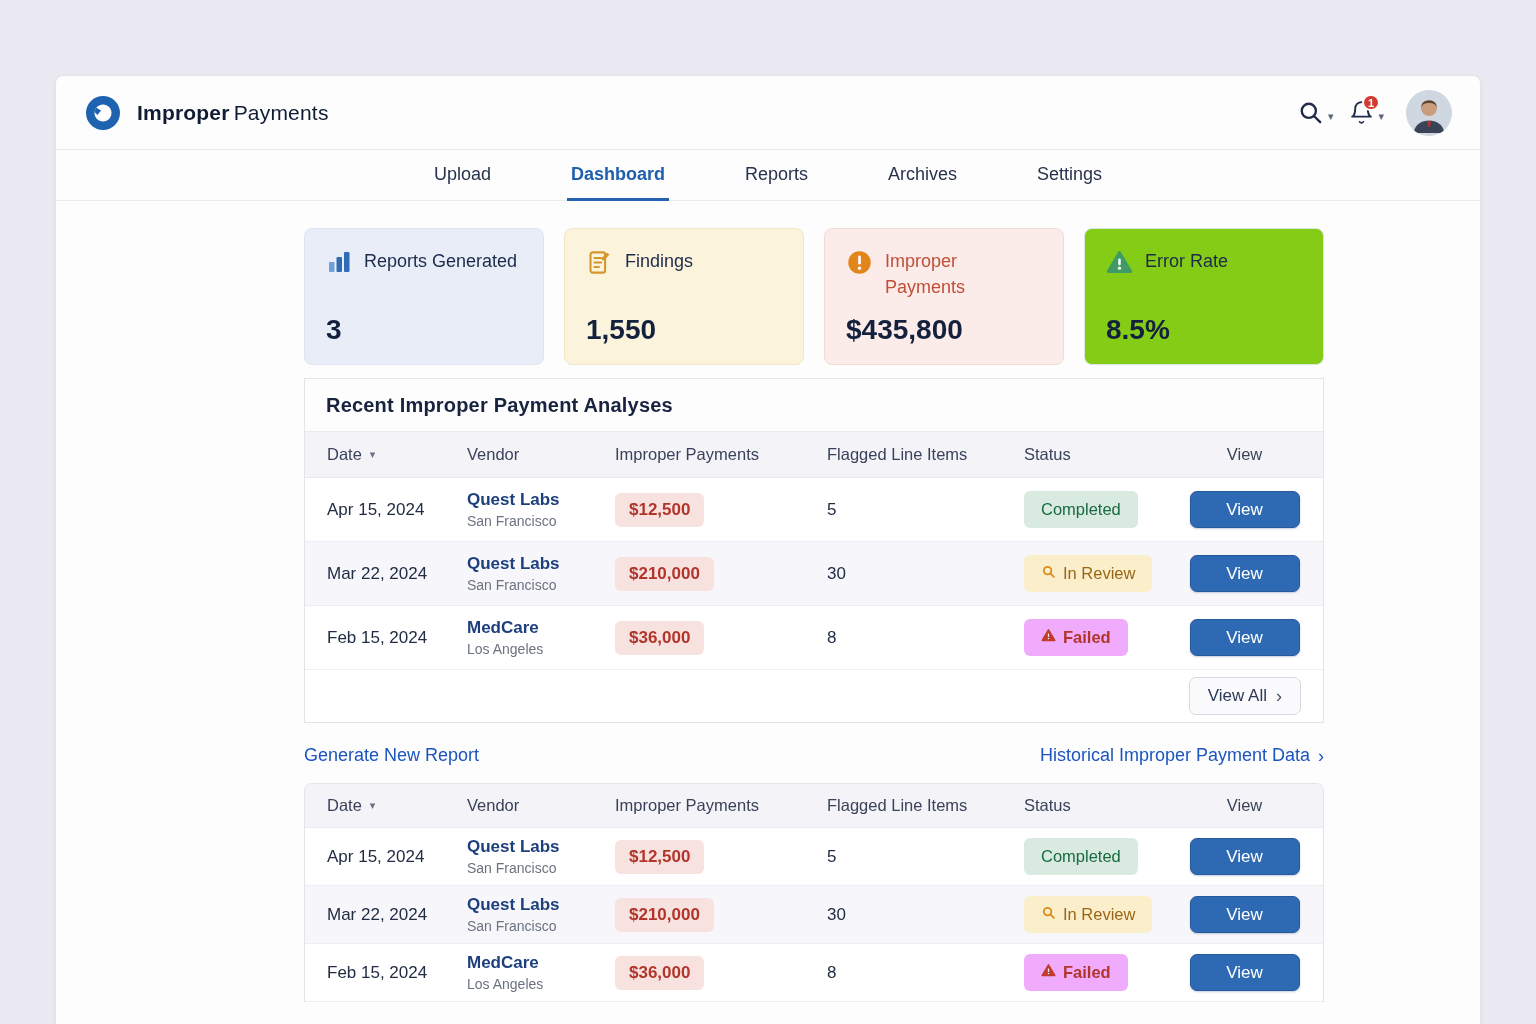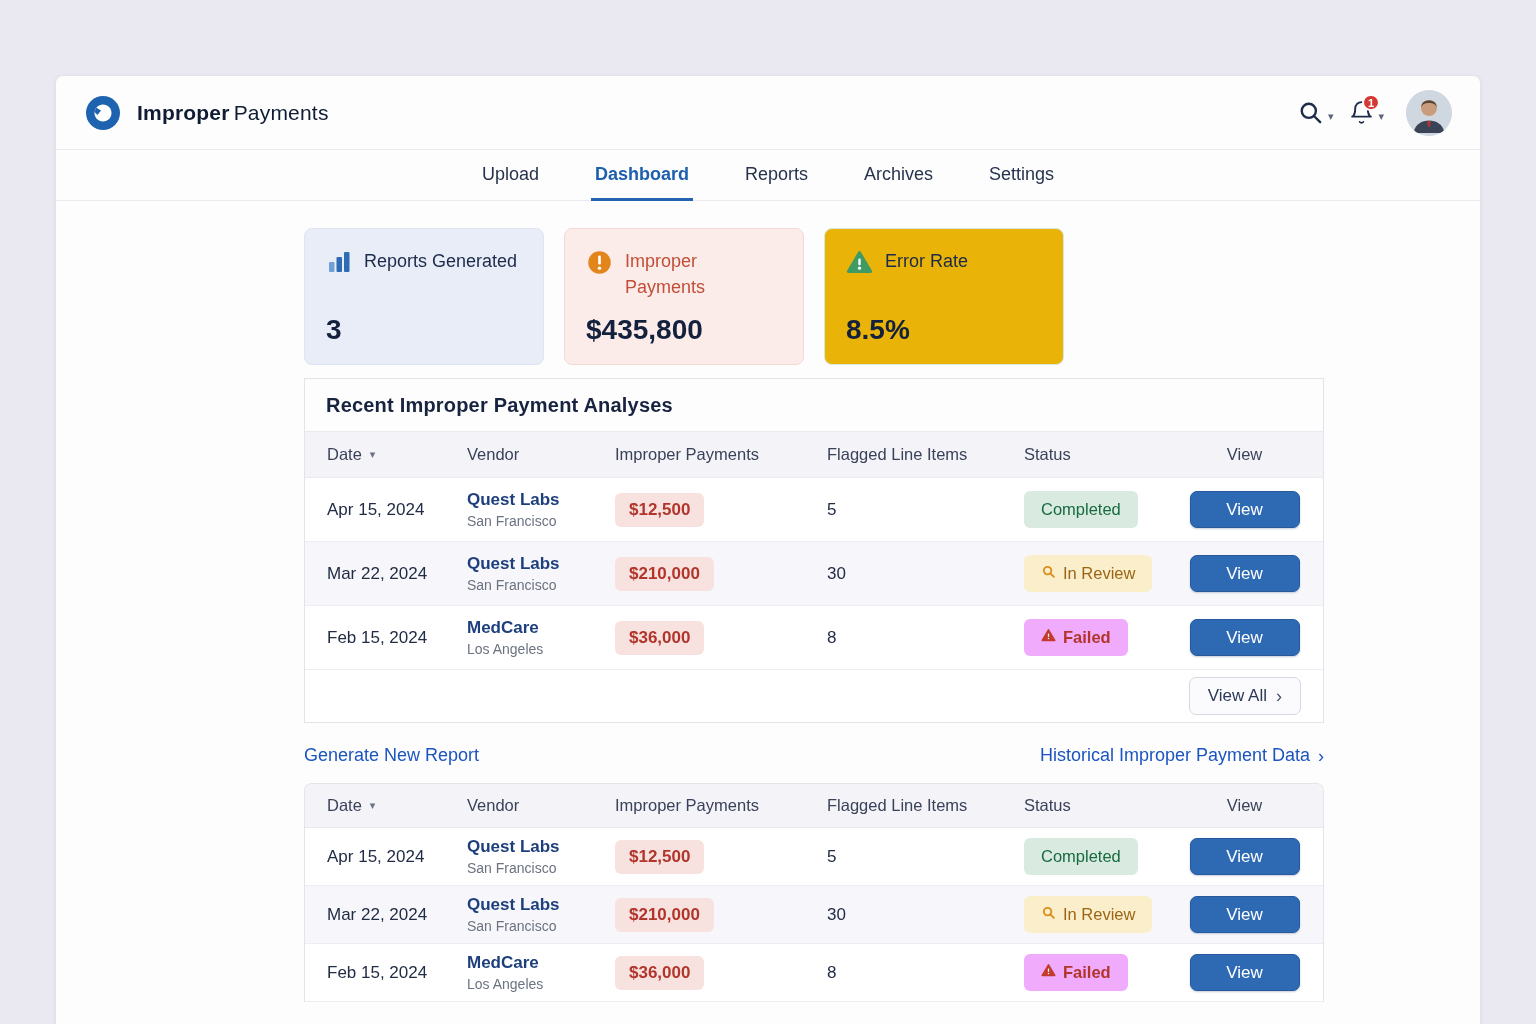--- a/index.html
+++ b/index.html
@@ -29,39 +29,39 @@
   .chev { font-size:11px; color:#5d6678; transform:translateY(4px); }
   .badge {
     position:absolute; top:-2px; right:8px; min-width:17px; height:17px;
     background:#d43a31; color:#fff; border-radius:9px; font-size:11px; font-weight:700;
     display:flex; align-items:center; justify-content:center; padding:0 4px;
     border:2px solid #fdfdfe;
   }
   .avatar { width:46px; height:46px; border-radius:50%; overflow:hidden; margin-left:10px; background:#d9dee6; flex:0 0 auto; cursor:pointer; }
   
   .nav {
-    height:51px; display:flex; justify-content:center; gap:48px;
+    height:51px; display:flex; justify-content:center; gap:72px;
     border-bottom:1px solid #e9e9ef; font-size:18px; color:#27334d;
   }
   .tab {
     display:flex; align-items:center; padding:0 4px; cursor:pointer;
     border-bottom:3px solid transparent; margin-bottom:-1px;
   }
   .tab.active { color:#1d5fae; font-weight:700; border-bottom-color:#2563b0; }
   
   .content { margin-left:248px; width:1020px; padding-top:27px; }
   .stats { display:flex; gap:20px; }
   .stat-card {
     width:240px; height:137px; border-radius:8px; padding:19px 21px 18px;
     display:flex; flex-direction:column; border:1px solid transparent;
   }
   .stat-card.c1 { background:#e8edf8; border-color:#dde4f3; }
   .stat-card.c2 { background:#fcf3dd; border-color:#f3e7c8; }
   .stat-card.c3 { background:#fbebe9; border-color:#f3dad5; }
-  .stat-card.c4 { background:#eab308; border-color:#d7e9df; }
+  .stat-card.c4 { background:#84cc16; border-color:#d7e9df; }
   .stat-head { display:flex; gap:12px; align-items:flex-start; }
   .stat-icon { flex:0 0 auto; margin-top:1px; }
   .stat-title { font-size:18px; line-height:1.45; color:#1c2b4a; }
   .c3 .stat-title { color:#c14f38; }
   .stat-value { margin-top:auto; font-size:28px; font-weight:700; color:#13213d; }
   
   .panel {
     margin-top:13px; background:#fdfdfe; border:1px solid #e3e3ea; border-radius:0;
     overflow:hidden;
   }
@@ -173,20 +173,33 @@
           <svg class="stat-icon" width="26" height="26" viewBox="0 0 26 26">
             <rect x="3" y="13" width="5.5" height="10" rx="1" fill="#6f9fd6"></rect>
             <rect x="10.5" y="8" width="5.5" height="15" rx="1" fill="#2f6cb4"></rect>
             <rect x="18" y="3" width="5.5" height="20" rx="1" fill="#2f6cb4"></rect>
           </svg>
           <div class="stat-title">Reports Generated</div>
         </div>
         <div class="stat-value">3</div>
       </div>
 
+      <div class="stat-card c2">
+        <div class="stat-head">
+          <svg class="stat-icon" width="27" height="27" viewBox="0 0 24 24" fill="none" stroke="#d3952c" stroke-width="1.8" stroke-linecap="round">
+            <rect x="4" y="3" width="13" height="18" rx="2"></rect>
+            <line x1="7.5" y1="8" x2="13.5" y2="8"></line>
+            <line x1="7.5" y1="12" x2="13.5" y2="12"></line>
+            <line x1="7.5" y1="16" x2="11.5" y2="16"></line>
+            <path d="M20.8 5.2l-2-2-5 5 .4 1.6 1.6.4z" fill="#d3952c" stroke="none"></path>
+          </svg>
+          <div class="stat-title">Findings</div>
+        </div>
+        <div class="stat-value">1,550</div>
+      </div>
 
       <div class="stat-card c3">
         <div class="stat-head">
           <svg class="stat-icon" width="27" height="27" viewBox="0 0 24 24">
             <circle cx="12" cy="12" r="10" fill="#e2861c"></circle>
             <rect x="10.8" y="5.8" width="2.4" height="8" rx="1.2" fill="#fff"></rect>
             <circle cx="12" cy="17" r="1.5" fill="#fff"></circle>
           </svg>
           <div class="stat-title">Improper Payments</div>
         </div>

